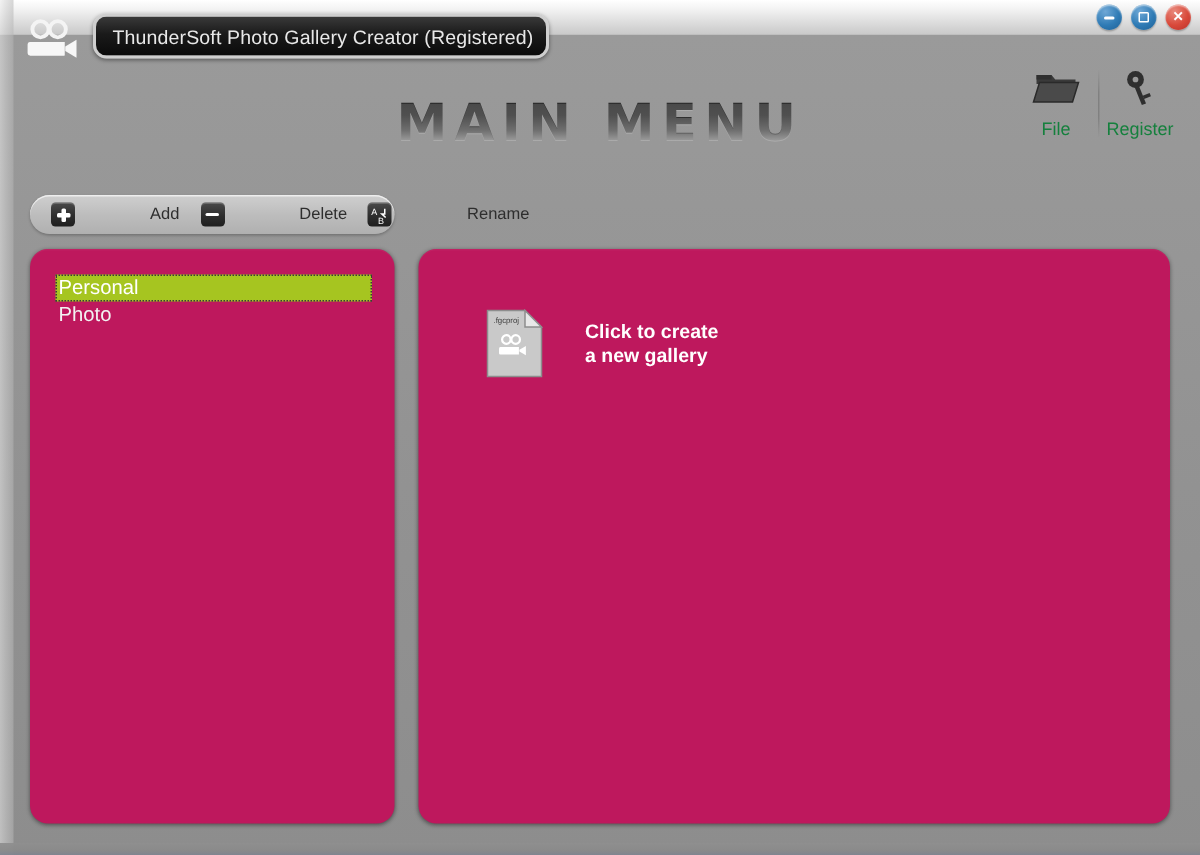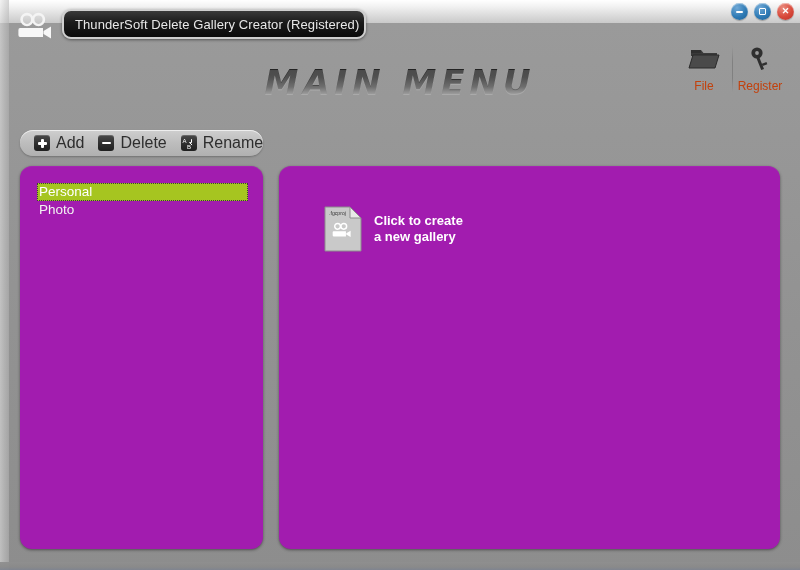--- a/index.html
+++ b/index.html
@@ -127,21 +127,20 @@
     font-weight: bold;
     letter-spacing: 5px;
     font-family: "DejaVu Sans", sans-serif;
     background: linear-gradient(to bottom, #1c1c1c 0%, #2a2a2a 38%, #4f4f4f 62%, #9f9f9f 88%, #c8c8c8 100%);
     -webkit-background-clip: text;
     background-clip: text;
     color: transparent;
     -webkit-text-fill-color: transparent;
     text-shadow: 0 1px 0 rgba(255,255,255,.18);
     user-select: none;
-    font-style: italic;
   }
 
   
   .top-tools {
     position: absolute;
     right: 12px; top: 42px;
     display: flex;
     align-items: flex-start;
   }
   .top-tool {
@@ -160,21 +159,21 @@
     background: linear-gradient(to bottom, rgba(255,255,255,0) 0%, rgba(120,120,120,.75) 35%, rgba(120,120,120,.75) 70%, rgba(255,255,255,0) 100%);
   }
   .top-tool .tool-icon {
     height: 34px;
     display: flex;
     align-items: center;
     justify-content: center;
   }
   .top-tool .tool-label {
     font-size: 12px;
-    color: #c2410c;
+    color: #15803d;
     margin-top: 3px;
   }
 
   
   .list-toolbar {
     position: absolute;
     left: 20px; top: 130px;
     width: 243px; height: 26px;
     border-radius: 13px;
     background: linear-gradient(to bottom, #cfcfcf 0%, #bdbdbd 50%, #b0b0b0 100%);
@@ -211,28 +210,29 @@
     border-radius: 1px;
   }
   .plus-glyph::before { left: 0; top: 3.5px; width: 9px; height: 2.5px; }
   .plus-glyph::after  { top: 0; left: 3.5px; height: 9px; width: 2.5px; }
   .minus-glyph {
     width: 9px; height: 2.5px;
     background: #fff;
     border-radius: 1px;
   }
   .tb-label {
-    font-size: 16px;
+    font-size: 11px;
     color: #2e2e2e;
+    margin-left: 44px;
   }
 
   
   .panel {
     position: absolute;
-    background: #a21caf;
+    background: #be185d;
     border-radius: 12px;
     box-shadow: 0 1px 3px rgba(0,0,0,.45), inset 0 1px 0 rgba(255,255,255,.04);
   }
   #left-panel {
     left: 20px; top: 166px;
     width: 243px; height: 383px;
   }
   #right-panel {
     left: 279px; top: 166px;
     width: 501px; height: 383px;
@@ -272,21 +272,21 @@
     width: 38px; height: 46px;
     position: relative;
     margin-right: 12px;
   }
   .create-text {
     color: #ffffff;
     font-size: 13px;
     font-weight: bold;
     line-height: 16px;
   }
-  .create-text div { white-space: nowrap; }
+  .create-text div { white-space: nowrap; margin-left: 16px; }
 
   
   .bottom-strip {
     position: absolute;
     left: 0; bottom: 0;
     width: 800px; height: 8px;
     background: linear-gradient(to bottom, #8f8f8f 0%, #8a8a8a 60%, #7f8490 100%);
     opacity: .95;
     overflow: hidden;
   }
@@ -320,21 +320,21 @@
     <svg width="38" height="30" viewBox="0 0 38 30">
       <circle cx="10" cy="7.5" r="5.4" fill="none" stroke="#f4f4f4" stroke-width="2.6"></circle>
       <circle cx="21.5" cy="7.5" r="5.4" fill="none" stroke="#f4f4f4" stroke-width="2.6"></circle>
       <path d="M3 16 h23 v9 H3 a0 0 0 0 1 0 0 z" fill="#f7f7f7"></path>
       <path d="M3 16 q-1.6 0 -1.6 2 v5 q0 2 1.6 2 h23 v-9 z" fill="#f7f7f7"></path>
       <path d="M26.5 19 L34 14.5 V26.5 L26.5 22 z" fill="#f7f7f7"></path>
     </svg>
   </div>
 
   <div class="title-pill">
-    <span class="title-pill-text">ThunderSoft Delete Gallery Creator (Registered)</span>
+    <span class="title-pill-text">ThunderSoft Photo Gallery Creator (Registered)</span>
   </div>
 
   <div class="main-heading">MAIN MENU</div>
 
   <div class="top-tools">
 
     <div class="top-tool">
       <div class="tool-icon">
         <svg width="34" height="28" viewBox="0 0 34 28">
           <path d="M4 5 h10 l2.5 3 H30 v3 H4 z" fill="#3a3a3a"></path>

